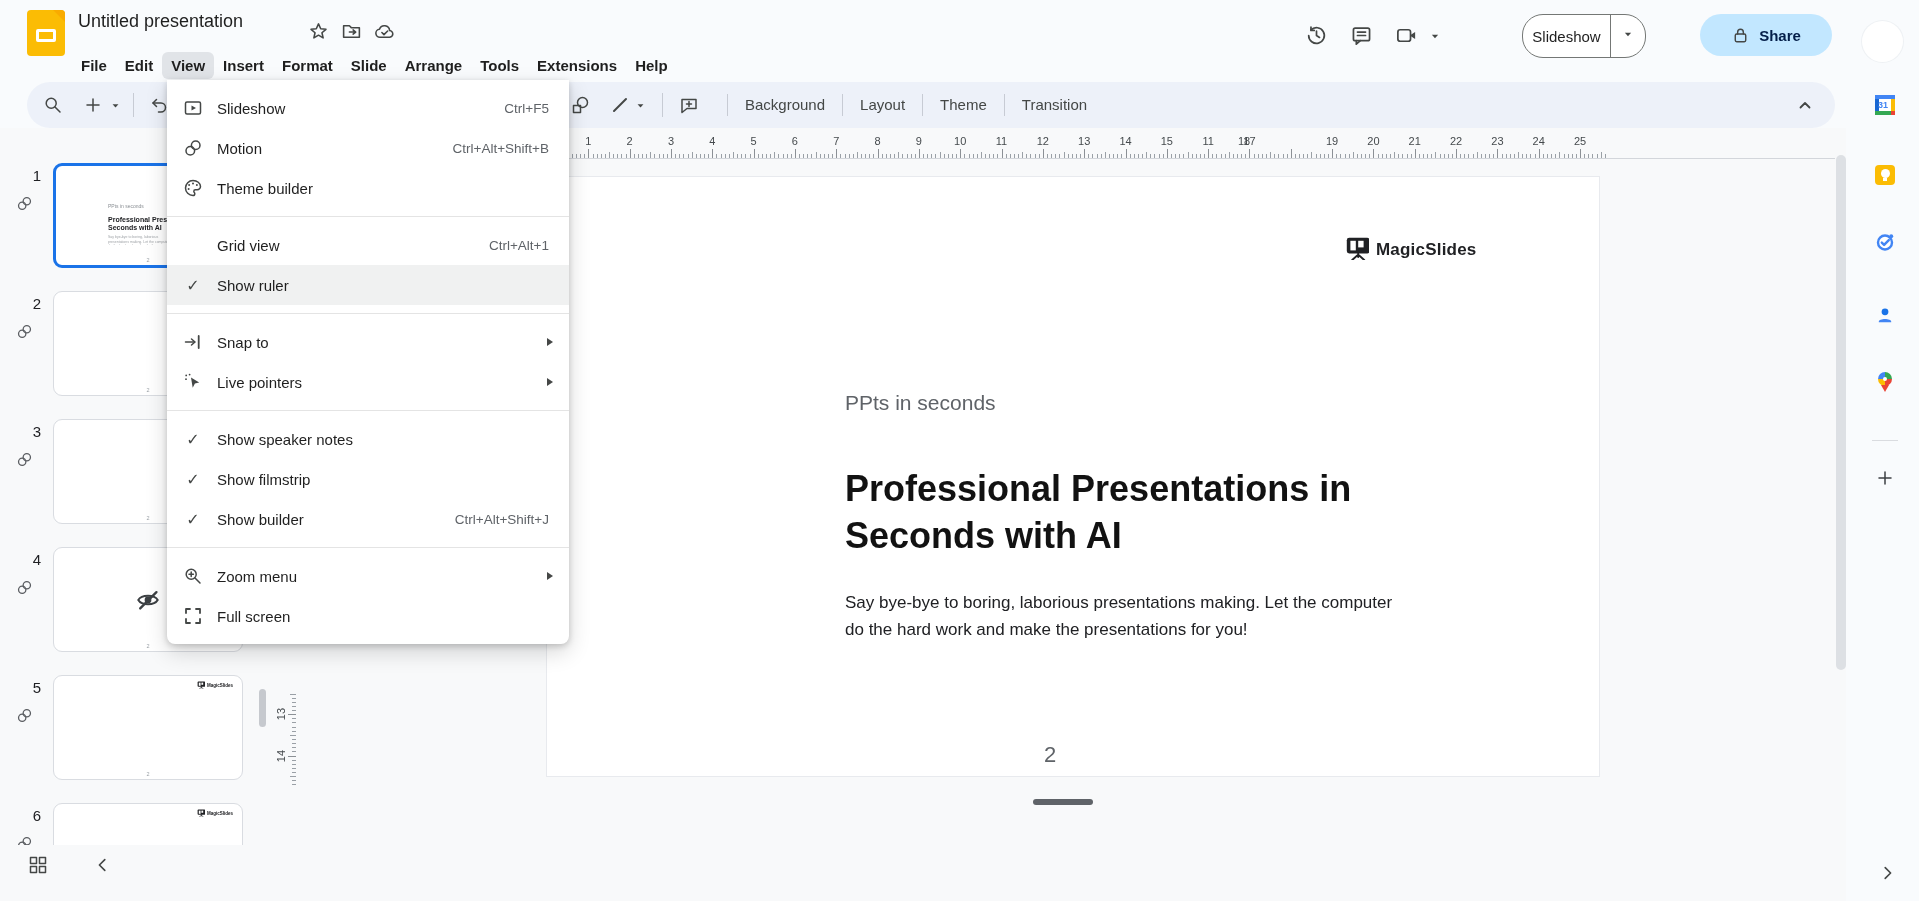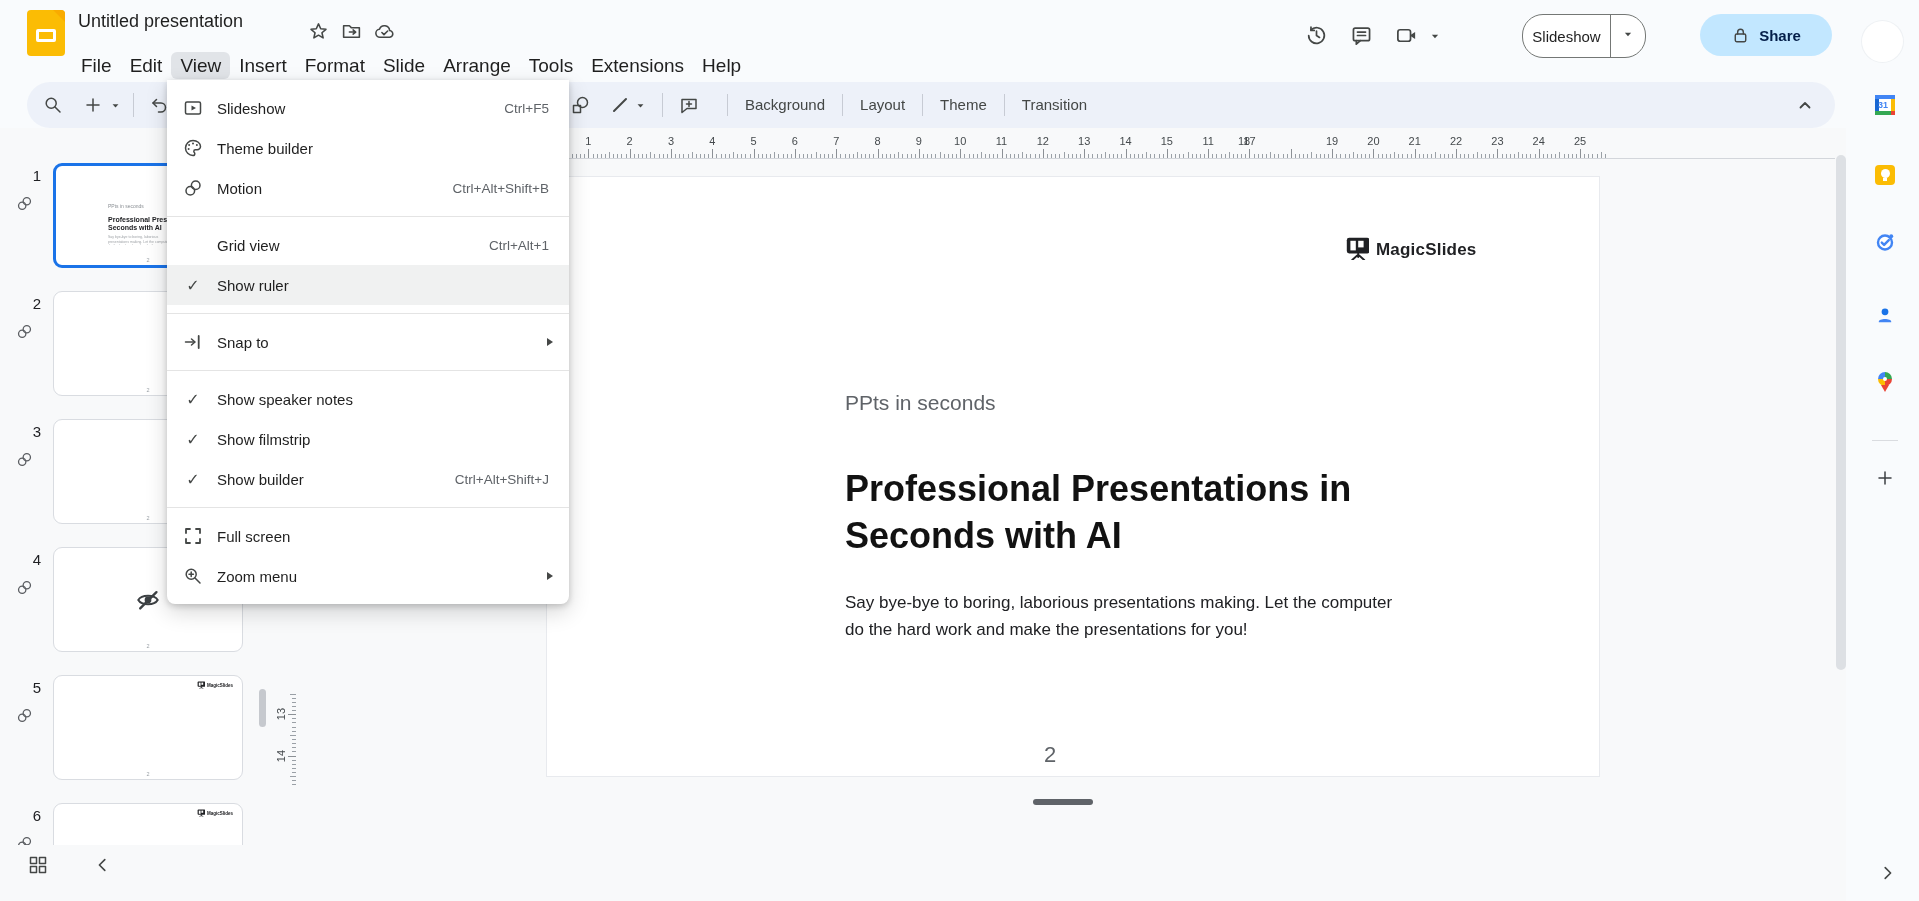--- a/index.html
+++ b/index.html
@@ -9,21 +9,21 @@
   .icon{display:inline-flex;align-items:center;justify-content:center;color:#444746;}
   svg{display:block;}
 
   
   .slides-logo{left:27px;top:10px;width:38px;height:46px;background:#fbbc04;border-radius:4px;}
   .slides-logo .fold{position:absolute;right:0;top:0;width:0;height:0;border-top:12px solid #f9ab00;border-left:12px solid transparent;border-top-right-radius:4px;}
   .slides-logo .win{position:absolute;left:9px;top:19px;width:14px;height:7px;border:3px solid #fff;border-radius:2px;}
   .doc-title{left:78px;top:11px;font-size:18px;color:#1f1f1f;}
   .title-icons{left:308px;top:21px;display:flex;gap:12px;}
   .menubar{left:72px;top:52px;display:flex;height:27px;}
-  .menubar .mi{padding:0 9px;font-size:19px;line-height:27px;border-radius:6px;cursor:default;}
+  .menubar .mi{padding:0 9px;font-size:15px;line-height:27px;border-radius:6px;cursor:default;font-weight:bold;}
   .menubar .mi.active{background:#e1e4e8;}
   .tr-icons{left:1305px;top:24px;display:flex;align-items:center;gap:22px;}
   .slideshow-btn{left:1522px;top:14px;width:122px;height:42px;border:1px solid #747775;border-radius:21px;display:flex;background:#fff;}
   .ss-label{flex:1;display:flex;align-items:center;justify-content:center;font-size:15px;color:#1f1f1f;}
   .ss-caret{width:34px;border-left:1px solid #747775;display:flex;align-items:center;justify-content:center;color:#1f1f1f;}
   .share-btn{left:1700px;top:14px;width:132px;height:42px;border-radius:21px;background:#c2e7ff;display:flex;align-items:center;justify-content:center;gap:9px;color:#041e49;font-size:15px;font-weight:bold;}
   .avatar{left:1862px;top:21px;width:41px;height:41px;border-radius:50%;background:#fff;box-shadow:0 0 0 1px #eef1f4;}
 
   
   .toolbar{left:27px;top:82px;width:1808px;height:46px;background:#edf1f9;border-radius:23px;}
@@ -707,41 +707,41 @@
             </svg>
           </span>
         </span>
         <span class="mlabel">Slideshow</span>
         <span class="mshort">Ctrl+F5</span>
       </div>
       <div class="mrow">
         <span class="slot">
           <span class="icon">
             <svg width="20" height="20" viewBox="0 0 20 20" fill="none" stroke="currentColor" stroke-width="1.5" stroke-linecap="round" stroke-linejoin="round">
+              <circle cx="7.3" cy="12.7" r="4.3"></circle>
+              <circle cx="12.7" cy="7.3" r="4.3"></circle>
+            </svg>
+          </span>
+        </span>
+        <span class="mlabel">Motion</span>
+        <span class="mshort">Ctrl+Alt+Shift+B</span>
+      </div>
+      <div class="mrow">
+        <span class="slot">
+          <span class="icon">
+            <svg width="20" height="20" viewBox="0 0 20 20" fill="none" stroke="currentColor" stroke-width="1.5" stroke-linecap="round" stroke-linejoin="round">
               <path d="M10 2.5a7.5 7.5 0 1 0 0 15c1.1 0 1.8-.8 1.8-1.8 0-.5-.2-.9-.5-1.2-.3-.3-.5-.7-.5-1.1 0-.9.7-1.6 1.6-1.6h1.8a3.3 3.3 0 0 0 3.3-3.3C17.5 5.2 14.1 2.5 10 2.5z"></path>
               <circle cx="6.1" cy="7" r="1" fill="currentColor" stroke="none"></circle>
               <circle cx="10" cy="5.4" r="1" fill="currentColor" stroke="none"></circle>
               <circle cx="13.9" cy="7" r="1" fill="currentColor" stroke="none"></circle>
               <circle cx="5.6" cy="11" r="1" fill="currentColor" stroke="none"></circle>
             </svg>
           </span>
         </span>
         <span class="mlabel">Theme builder</span>
-      </div>
-      <div class="mrow">
-        <span class="slot">
-          <span class="icon">
-            <svg width="20" height="20" viewBox="0 0 20 20" fill="none" stroke="currentColor" stroke-width="1.5" stroke-linecap="round" stroke-linejoin="round">
-              <circle cx="7.3" cy="12.7" r="4.3"></circle>
-              <circle cx="12.7" cy="7.3" r="4.3"></circle>
-            </svg>
-          </span>
-        </span>
-        <span class="mlabel">Motion</span>
-        <span class="mshort">Ctrl+Alt+Shift+B</span>
       </div>
       <div class="msep"></div>
       <div class="mrow">
         <span class="slot"></span>
         <span class="mlabel">Grid view</span>
         <span class="mshort">Ctrl+Alt+1</span>
       </div>
       <div class="mrow hl">
         <span class="slot check">✓</span>
         <span class="mlabel">Show ruler</span>
@@ -753,57 +753,71 @@
             <svg width="20" height="20" viewBox="0 0 20 20" fill="none" stroke="currentColor" stroke-width="1.5" stroke-linecap="round" stroke-linejoin="round">
               <path d="M2.5 10h9"></path>
               <path d="M8.5 7l3.5 3-3.5 3"></path>
               <path d="M15.7 4v12" stroke-width="1.8"></path>
             </svg>
           </span>
         </span>
         <span class="mlabel">Snap to</span>
         <span class="marrow"></span>
       </div>
+      <div class="mrow">
+        <span class="slot">
+          <span class="icon">
+            <svg width="20" height="20" viewBox="0 0 20 20" fill="none" stroke="currentColor" stroke-width="1.5" stroke-linecap="round" stroke-linejoin="round">
+              <path d="M8 5.5l8.2 5.1-4.3 1-2.2 4.1z" fill="currentColor" stroke="none"></path>
+              <circle cx="3.2" cy="3.4" r=".9" fill="currentColor" stroke="none"></circle>
+              <circle cx="6.6" cy="2.6" r=".9" fill="currentColor" stroke="none"></circle>
+              <circle cx="3" cy="7.2" r=".9" fill="currentColor" stroke="none"></circle>
+            </svg>
+          </span>
+        </span>
+        <span class="mlabel">Live pointers</span>
+        <span class="marrow"></span>
+      </div>
       <div class="msep"></div>
       <div class="mrow">
         <span class="slot check">✓</span>
         <span class="mlabel">Show speaker notes</span>
       </div>
       <div class="mrow">
         <span class="slot check">✓</span>
         <span class="mlabel">Show filmstrip</span>
       </div>
       <div class="mrow">
         <span class="slot check">✓</span>
         <span class="mlabel">Show builder</span>
         <span class="mshort">Ctrl+Alt+Shift+J</span>
       </div>
       <div class="msep"></div>
-      <div class="mrow">
-        <span class="slot">
-          <span class="icon">
-            <svg width="20" height="20" viewBox="0 0 20 20" fill="none" stroke="currentColor" stroke-width="1.5" stroke-linecap="round" stroke-linejoin="round">
-              <path d="M3 7V3h4M13 3h4v4M17 13v4h-4M7 17H3v-4" stroke-width="1.8"></path>
-            </svg>
-          </span>
-        </span>
-        <span class="mlabel">Full screen</span>
-      </div>
       <div class="mrow">
         <span class="slot">
           <span class="icon">
             <svg width="20" height="20" viewBox="0 0 20 20" fill="none" stroke="currentColor" stroke-width="1.5" stroke-linecap="round" stroke-linejoin="round">
               <circle cx="8.2" cy="8.2" r="5"></circle>
               <path d="M12 12l5 5"></path>
               <path d="M6 8.2h4.4M8.2 6v4.4"></path>
             </svg>
           </span>
         </span>
         <span class="mlabel">Zoom menu</span>
         <span class="marrow"></span>
+      </div>
+      <div class="mrow">
+        <span class="slot">
+          <span class="icon">
+            <svg width="20" height="20" viewBox="0 0 20 20" fill="none" stroke="currentColor" stroke-width="1.5" stroke-linecap="round" stroke-linejoin="round">
+              <path d="M3 7V3h4M13 3h4v4M17 13v4h-4M7 17H3v-4" stroke-width="1.8"></path>
+            </svg>
+          </span>
+        </span>
+        <span class="mlabel">Full screen</span>
       </div>
     </div>
 
   <div class="abs bl-grid icon" id="grid-view-btn">
       <span class="icon">
         <svg width="20" height="20" viewBox="0 0 20 20" fill="none" stroke="currentColor" stroke-width="1.5" stroke-linecap="round" stroke-linejoin="round">
           <rect x="2.5" y="2.5" width="6" height="6"></rect>
           <rect x="11.5" y="2.5" width="6" height="6"></rect>
           <rect x="2.5" y="11.5" width="6" height="6"></rect>
           <rect x="11.5" y="11.5" width="6" height="6"></rect>

